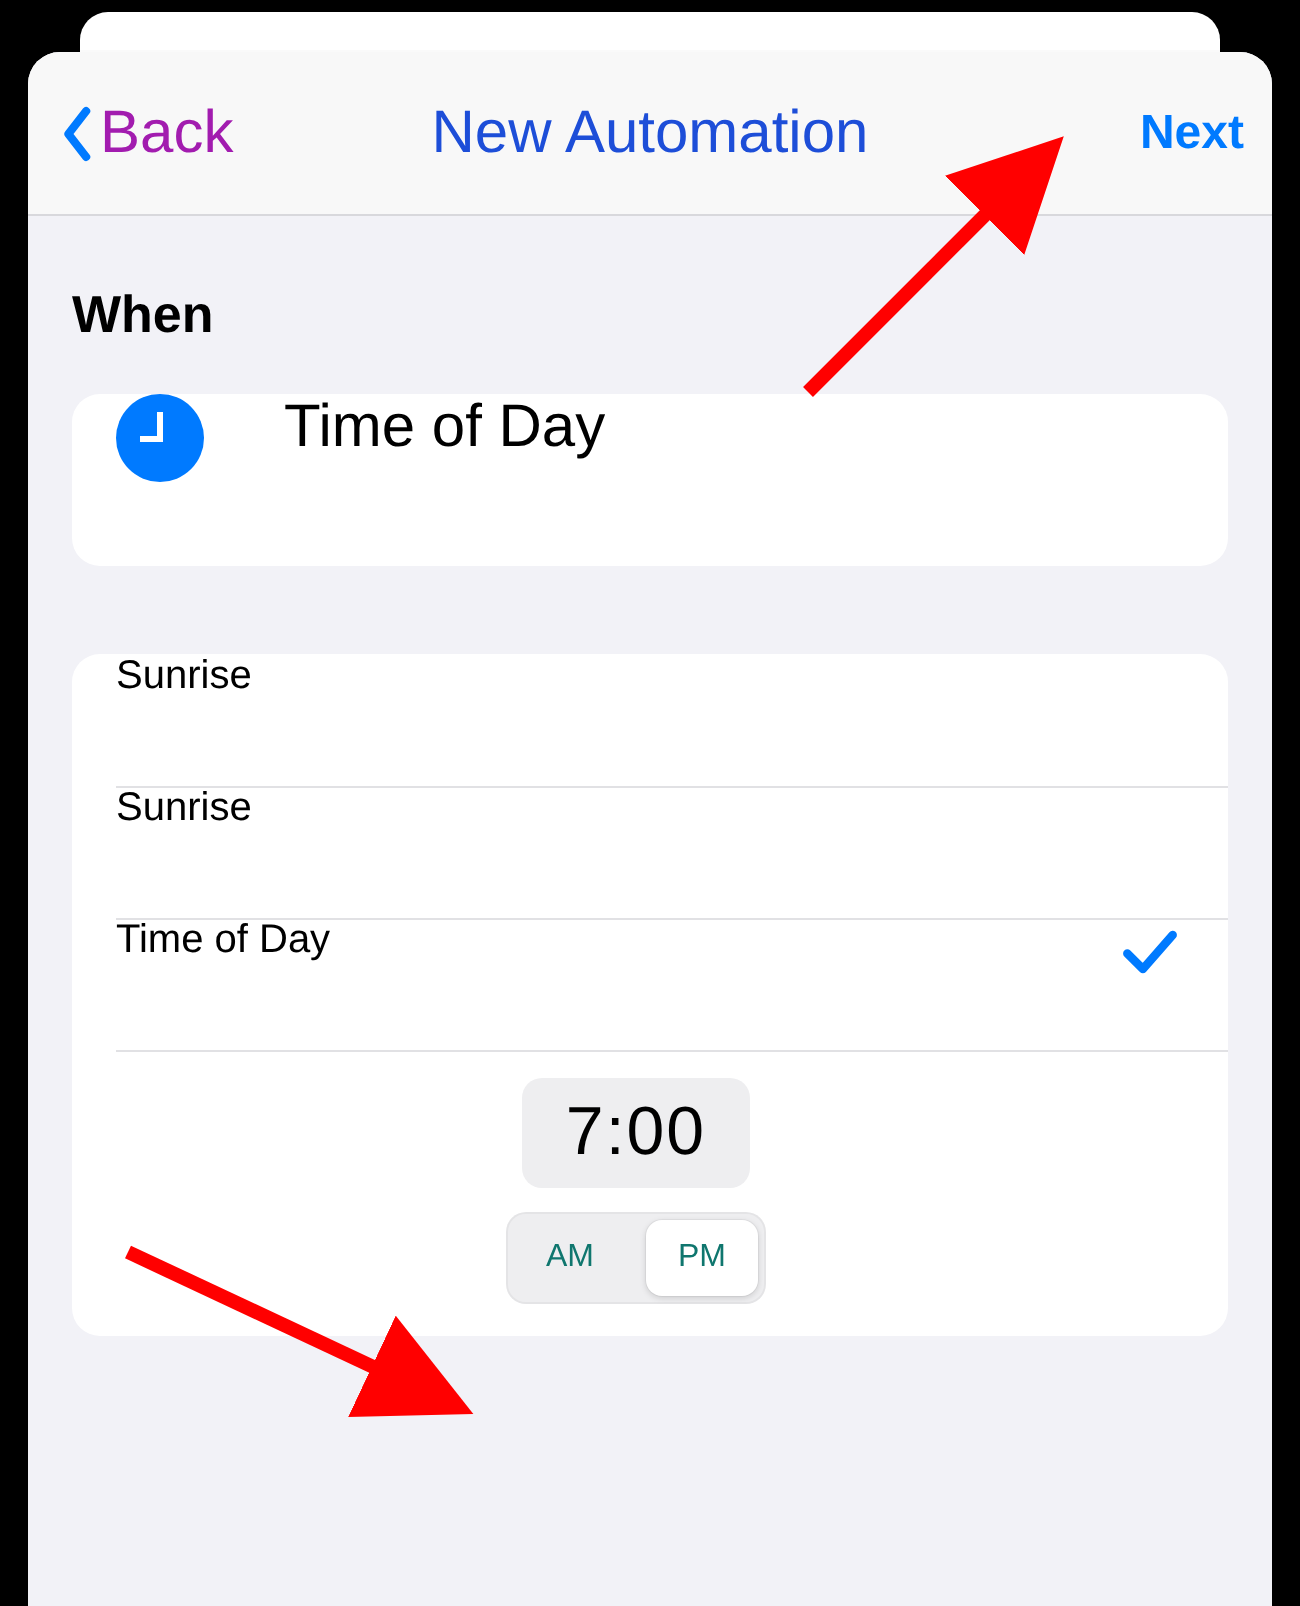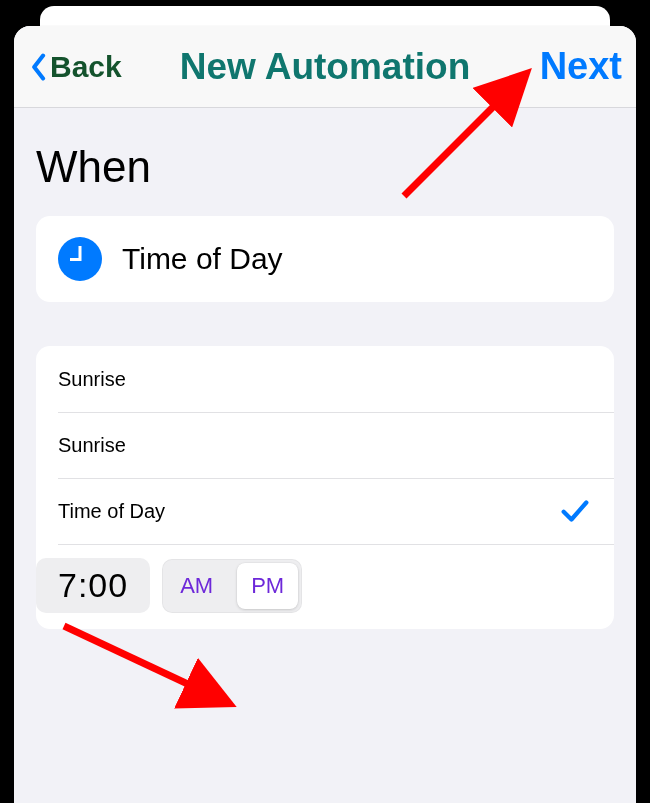--- a/index.html
+++ b/index.html
@@ -29,62 +29,63 @@
     .navbar {
       height: 82px;
       background: #f8f8f8;
       border-bottom: 1px solid #d8d8dc;
       display: flex; align-items: center;
       padding: 0 14px;
       position: relative;
     }
     .back-btn {
       display: flex; align-items: flex-end;
-      color: #14532d;
+      color: #a21caf;
       font-size: 30px;
-      font-weight: 700;
+      font-weight: 400;
       cursor: pointer;
     }
     .back-chevron {
       width: 20px; height: 34px; margin-right: 2px;
       display: inline-flex; align-items: center; justify-content: center;
     }
     .nav-title {
       position: absolute; left: 0; right: 0;
       text-align: center;
-      font-size: 37px;
-      font-weight: 700;
-      color: #0f766e;
+      font-size: 30px;
+      font-weight: 400;
+      color: #1d4ed8;
       pointer-events: none;
     }
     .next-btn {
       margin-left: auto;
       color: #007aff;
-      font-size: 38px;
+      font-size: 24px;
       font-weight: 700;
       cursor: pointer;
     }
     
     .content { padding: 0 22px; }
     .section-title {
-      font-size: 44px;
-      font-weight: 400;
+      font-size: 26px;
+      font-weight: 700;
       color: #000;
       padding: 34px 0 24px 0;
     }
     .group {
       background: #fff;
       border-radius: 14px;
       overflow: hidden;
     }
     .row {
-      display: flex; align-items: center;
+      display: flex; 
       min-height: 66px;
       padding: 0 22px;
       position: relative;
+      gap: 20px;
     }
     .row + .row::before {
       content: "";
       position: absolute; left: 22px; right: 0; top: 0; height: 1px;
       background: #e1e1e4;
     }
     .row-label {
       font-size: 20px;
       font-weight: 400;
       color: #000;
@@ -105,42 +106,43 @@
     .checkmark {
       margin-left: auto;
       color: #007aff;
     }
     .checkmark svg { width: 34px; height: 34px; display: block; }
     
     .picker-row {
       padding: 14px 14px 16px 0;
       display: flex; align-items: center; justify-content: flex-start;
       gap: 12px;
+      flex-direction: column;
     }
     .time-box {
       background: #eeeef0;
       border-radius: 10px;
       padding: 8px 22px;
       font-size: 34px;
       font-weight: 400;
       color: #000;
       font-variant-numeric: tabular-nums;
       letter-spacing: 1px;
     }
     .ampm-segment {
       background: #eeeef0;
       border-radius: 10px;
       padding: 4px;
       display: flex;
       box-shadow: inset 0 0 0 1px rgba(0,0,0,0.04);
     }
     .seg-opt {
-      font-size: 22px;
+      font-size: 16px;
       font-weight: 500;
-      color: #6d28d9;
+      color: #0f766e;
       padding: 10px 14px;
       border-radius: 8px;
       min-width: 56px;
       text-align: center;
       cursor: pointer;
     }
     .seg-opt.selected {
       background: #fff;
       box-shadow: 0 1px 3px rgba(0,0,0,0.15), 0 0 0 0.5px rgba(0,0,0,0.04);
       margin-left: 10px;

